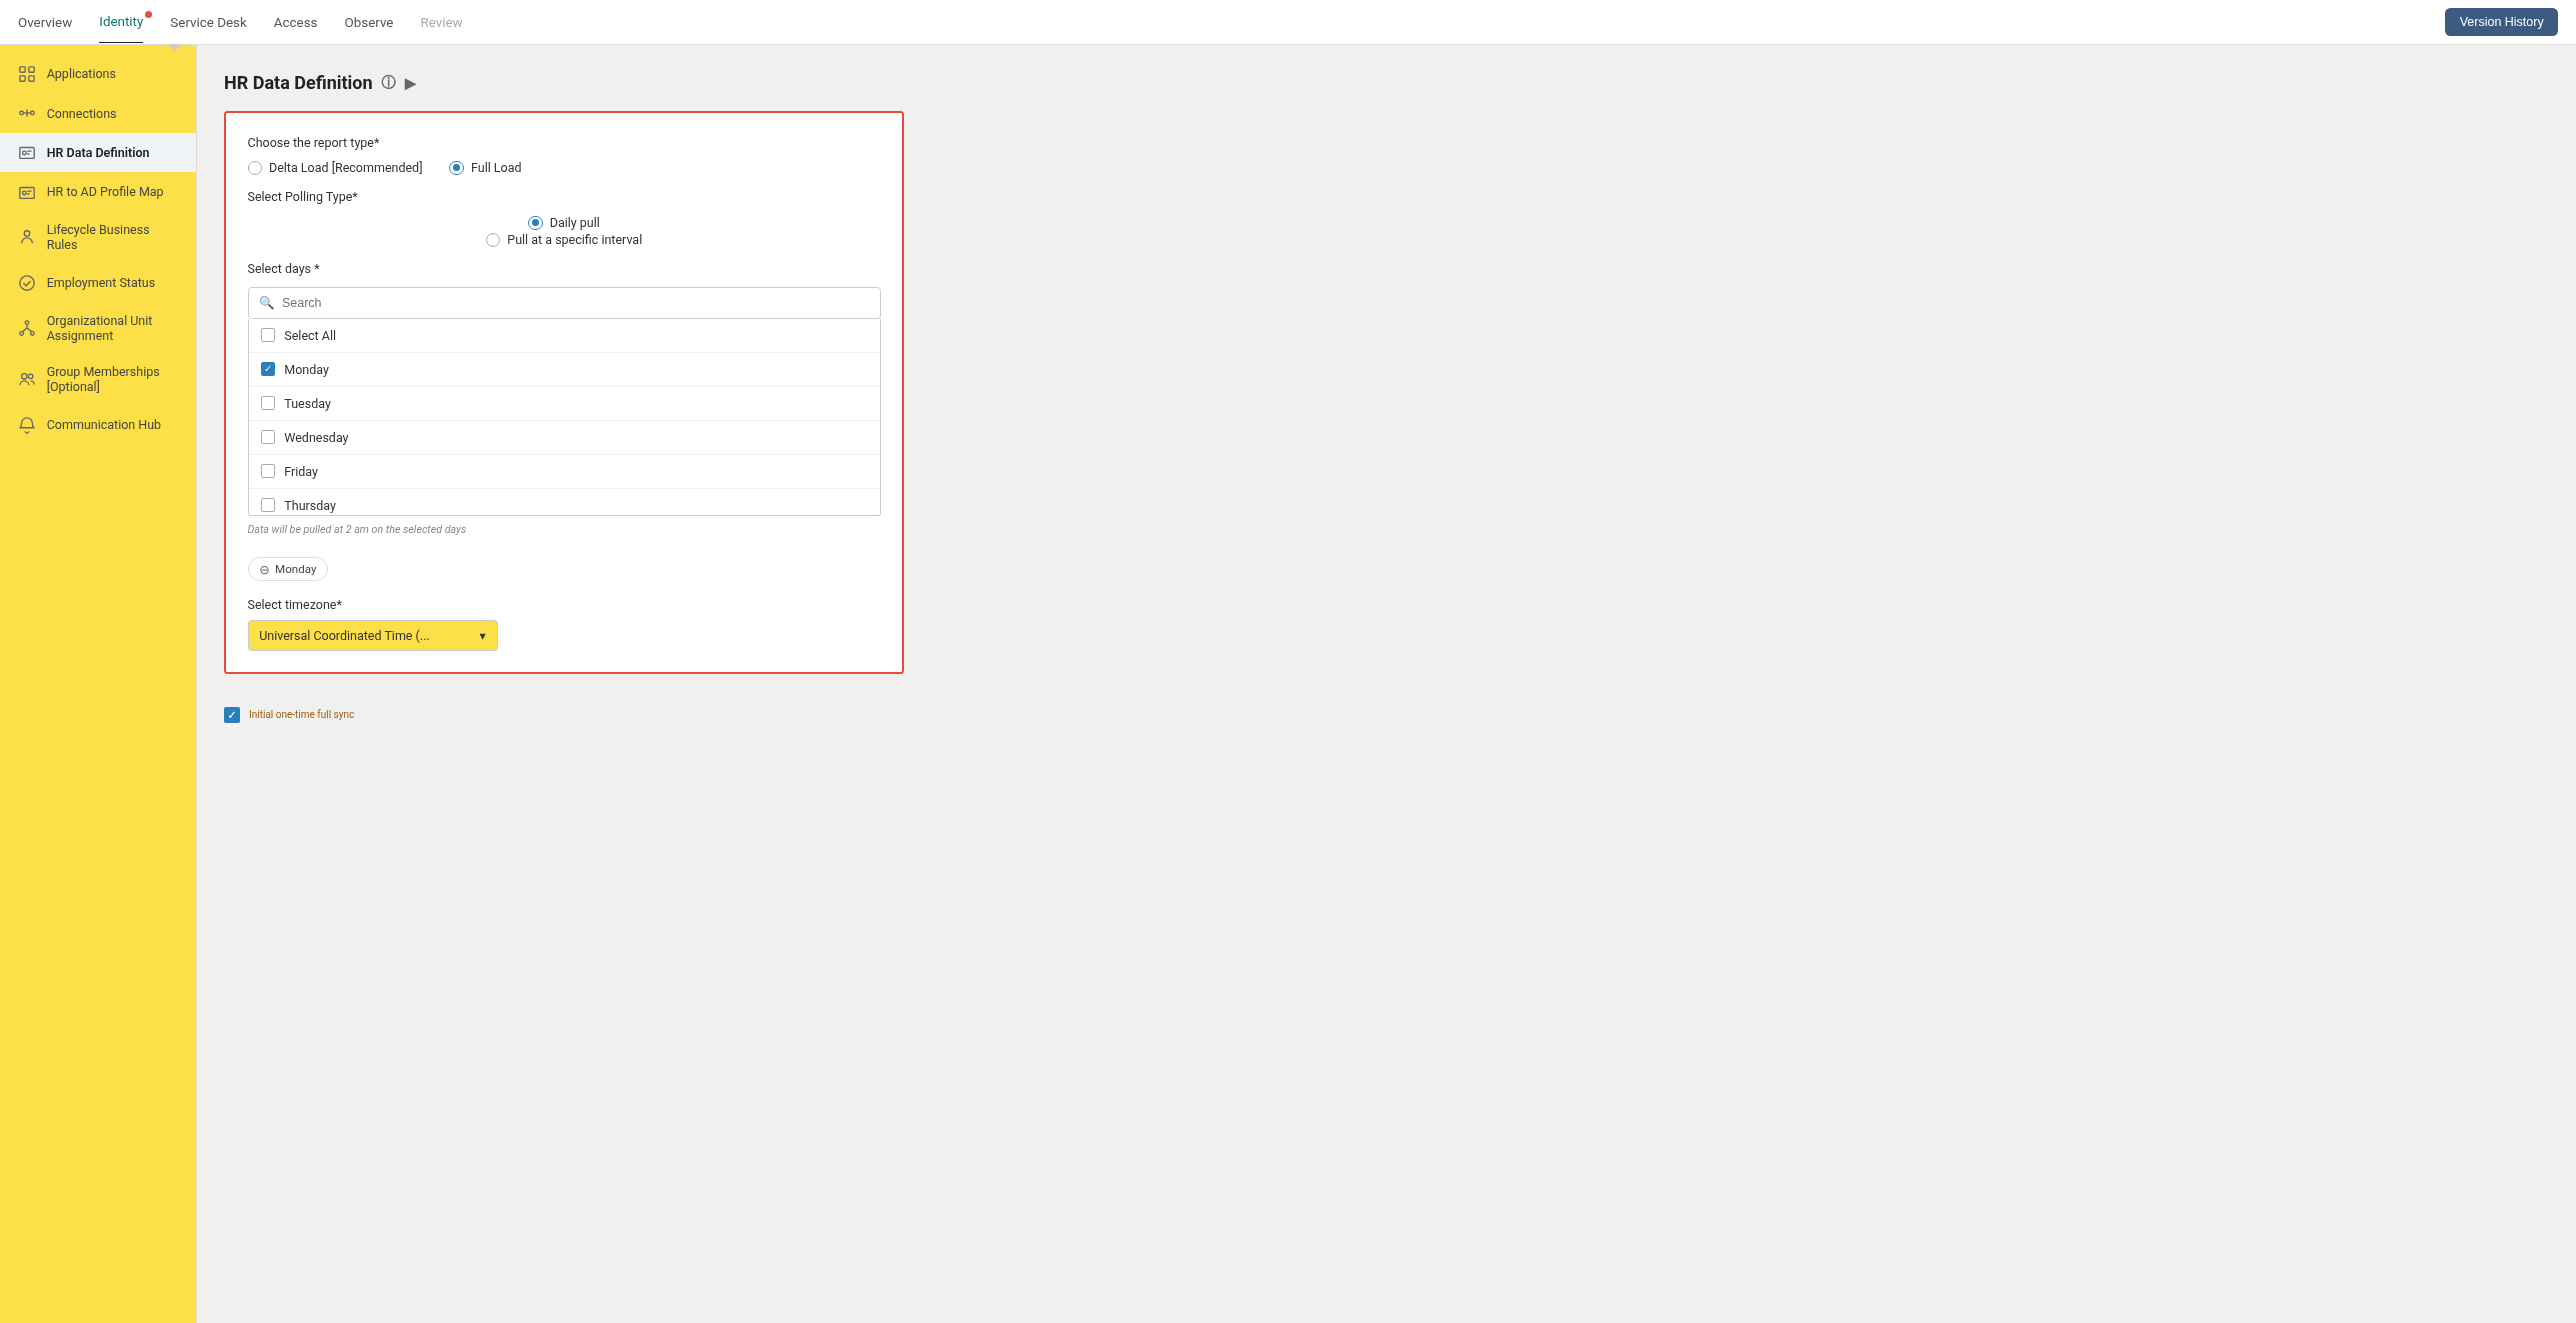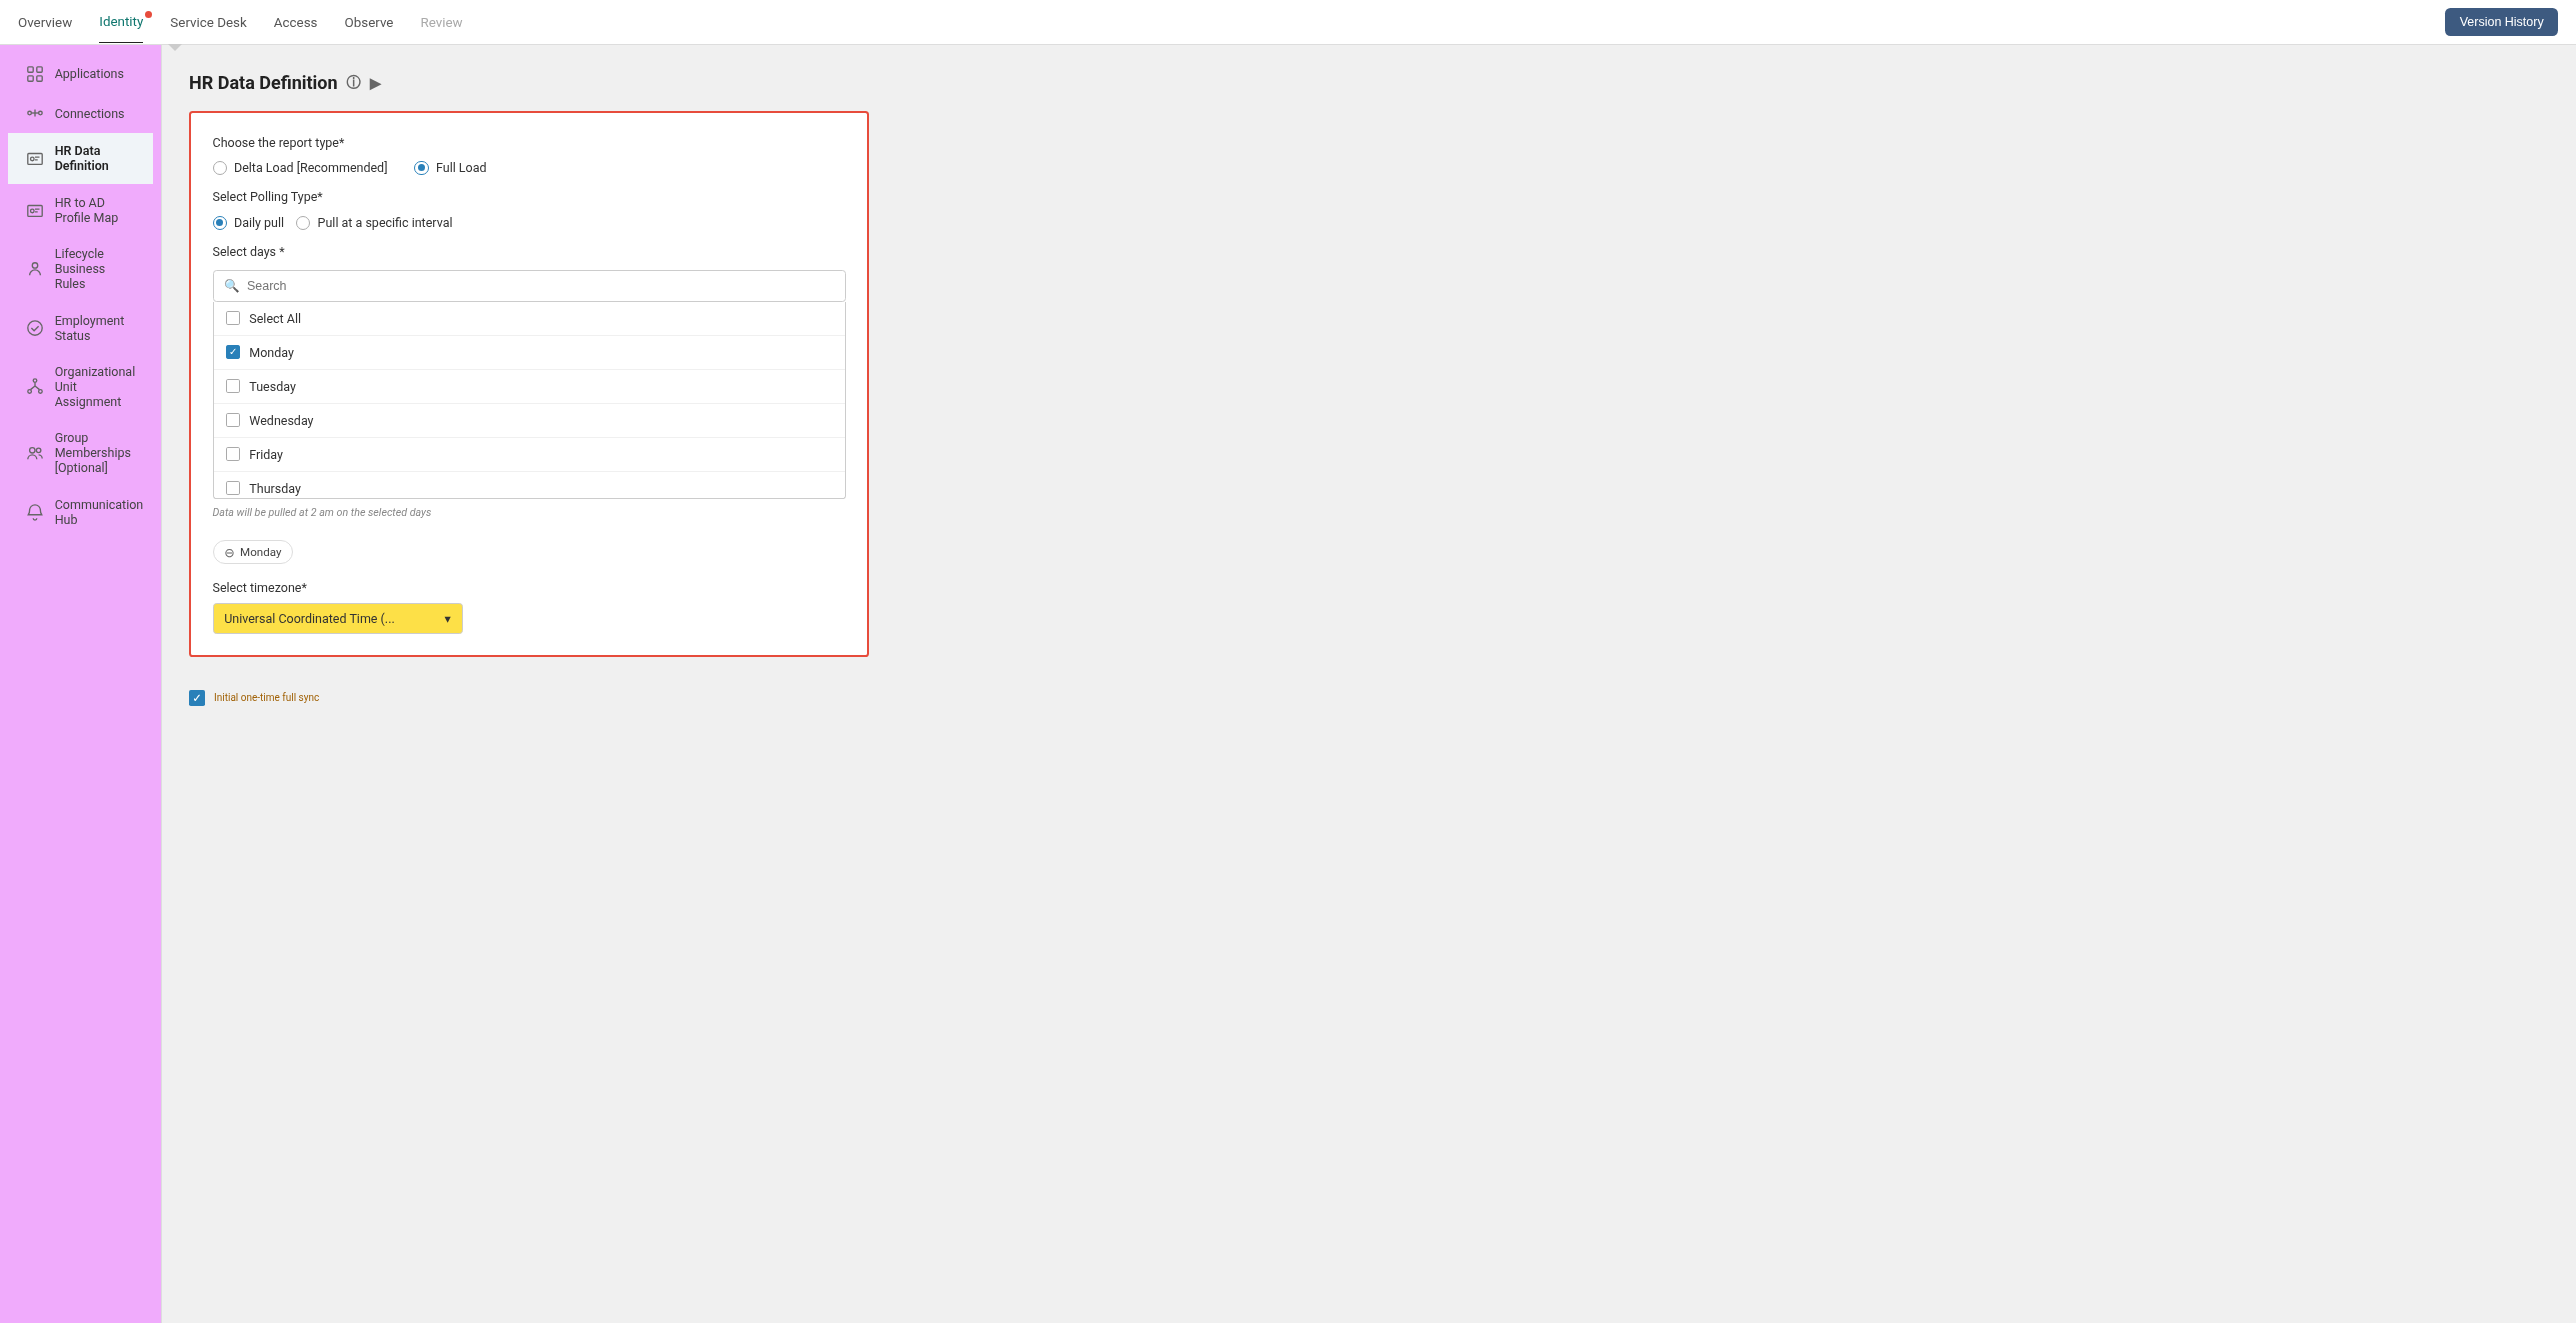--- a/index.html
+++ b/index.html
@@ -35,22 +35,22 @@
       border-left: 7.2px solid transparent;
       border-right: 7.2px solid transparent;
       border-top: 7.2px solid #ccc;
     }
 
     
     .layout { display: flex; height: calc(100vh - 45px); }
 
     
     .sidebar {
-      width: 162px; background: #f0abfc; border-right: 0.9px solid #ddd;
-      padding: 9px 8px; overflow-y: auto; flex-shrink: 0;
+      width: 197px; background: #fde047; border-right: 0.9px solid #ddd;
+      padding: 9px 0; overflow-y: auto; flex-shrink: 0;
     }
     .sidebar-item {
       display: flex; align-items: center; gap: 10.7px;
       padding: 10.7px 18px; cursor: pointer; color: #444; font-size: 12.5px;
     }
     .sidebar-item.active { background: #f0f4f8; font-weight: 600; color: #222; }
     .sidebar-icon { width: 18px; height: 18px; flex-shrink: 0; color: #666; }
 
     
     .main-content { flex: 1; padding: 27px; overflow-y: auto; background: #f0f0f0; }
@@ -263,21 +263,21 @@
           <div class="radio-circle"></div>
           <span>Delta Load [Recommended]</span>
         </label>
         <label class="radio-option">
           <div class="radio-circle checked"></div>
           <span>Full Load</span>
         </label>
       </div>
 
       <div class="section-label">Select Polling Type*</div>
-      <div class="radio-group" style="align-items: center; gap: 12px;">
+      <div class="radio-group" style="flex-direction: column; align-items: center; gap: 2px;">
         <label class="radio-option">
           <div class="radio-circle checked"></div>
           <span>Daily pull</span>
         </label>
         <label class="radio-option">
           <div class="radio-circle"></div>
           <span>Pull at a specific interval</span>
         </label>
       </div>
 

